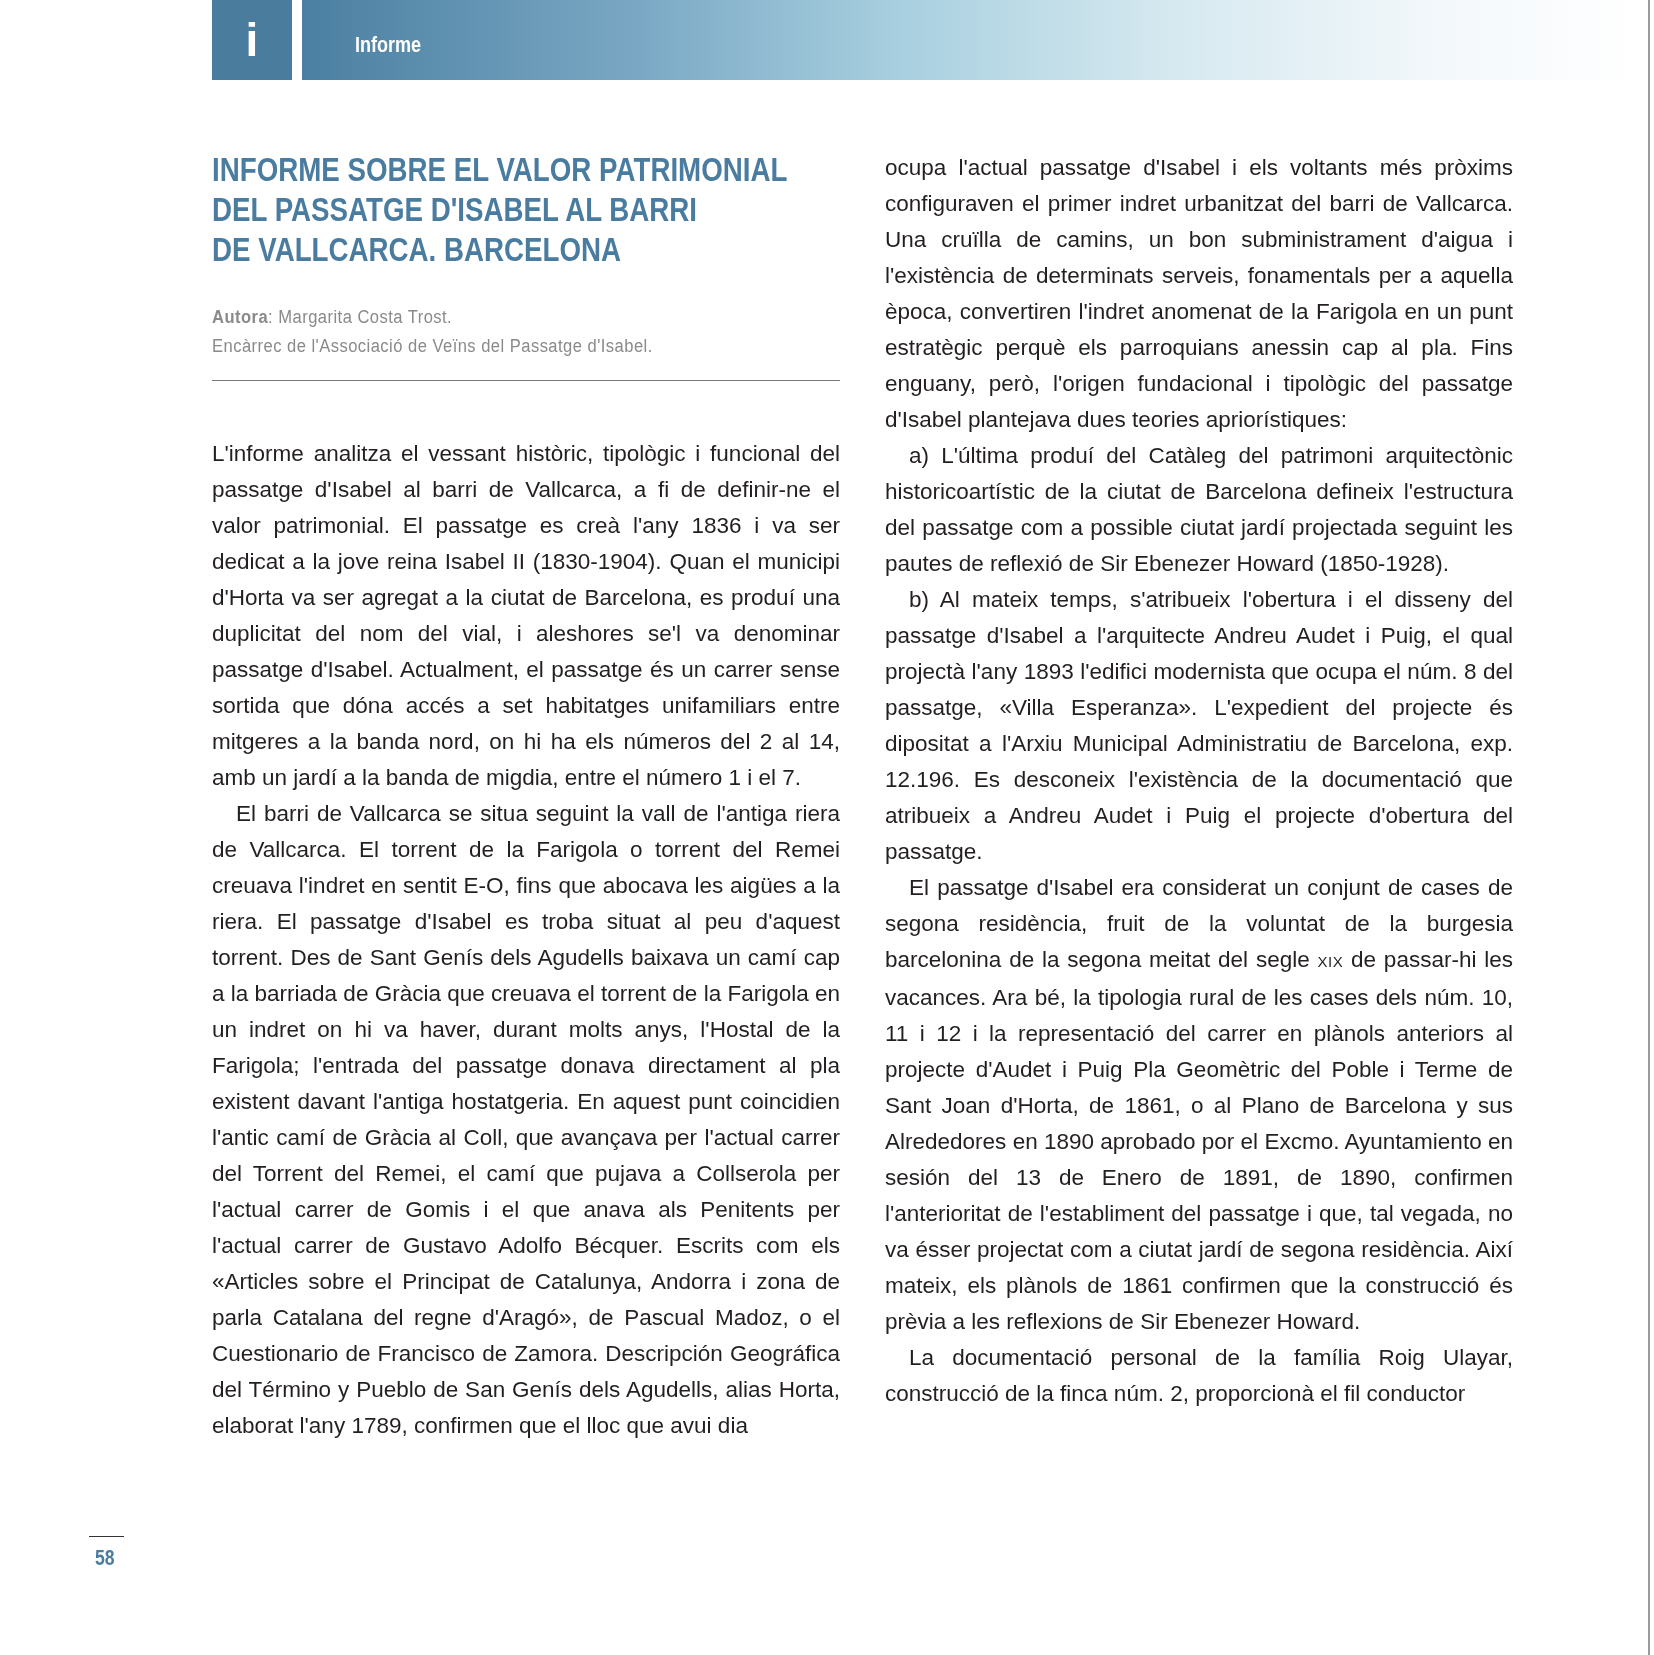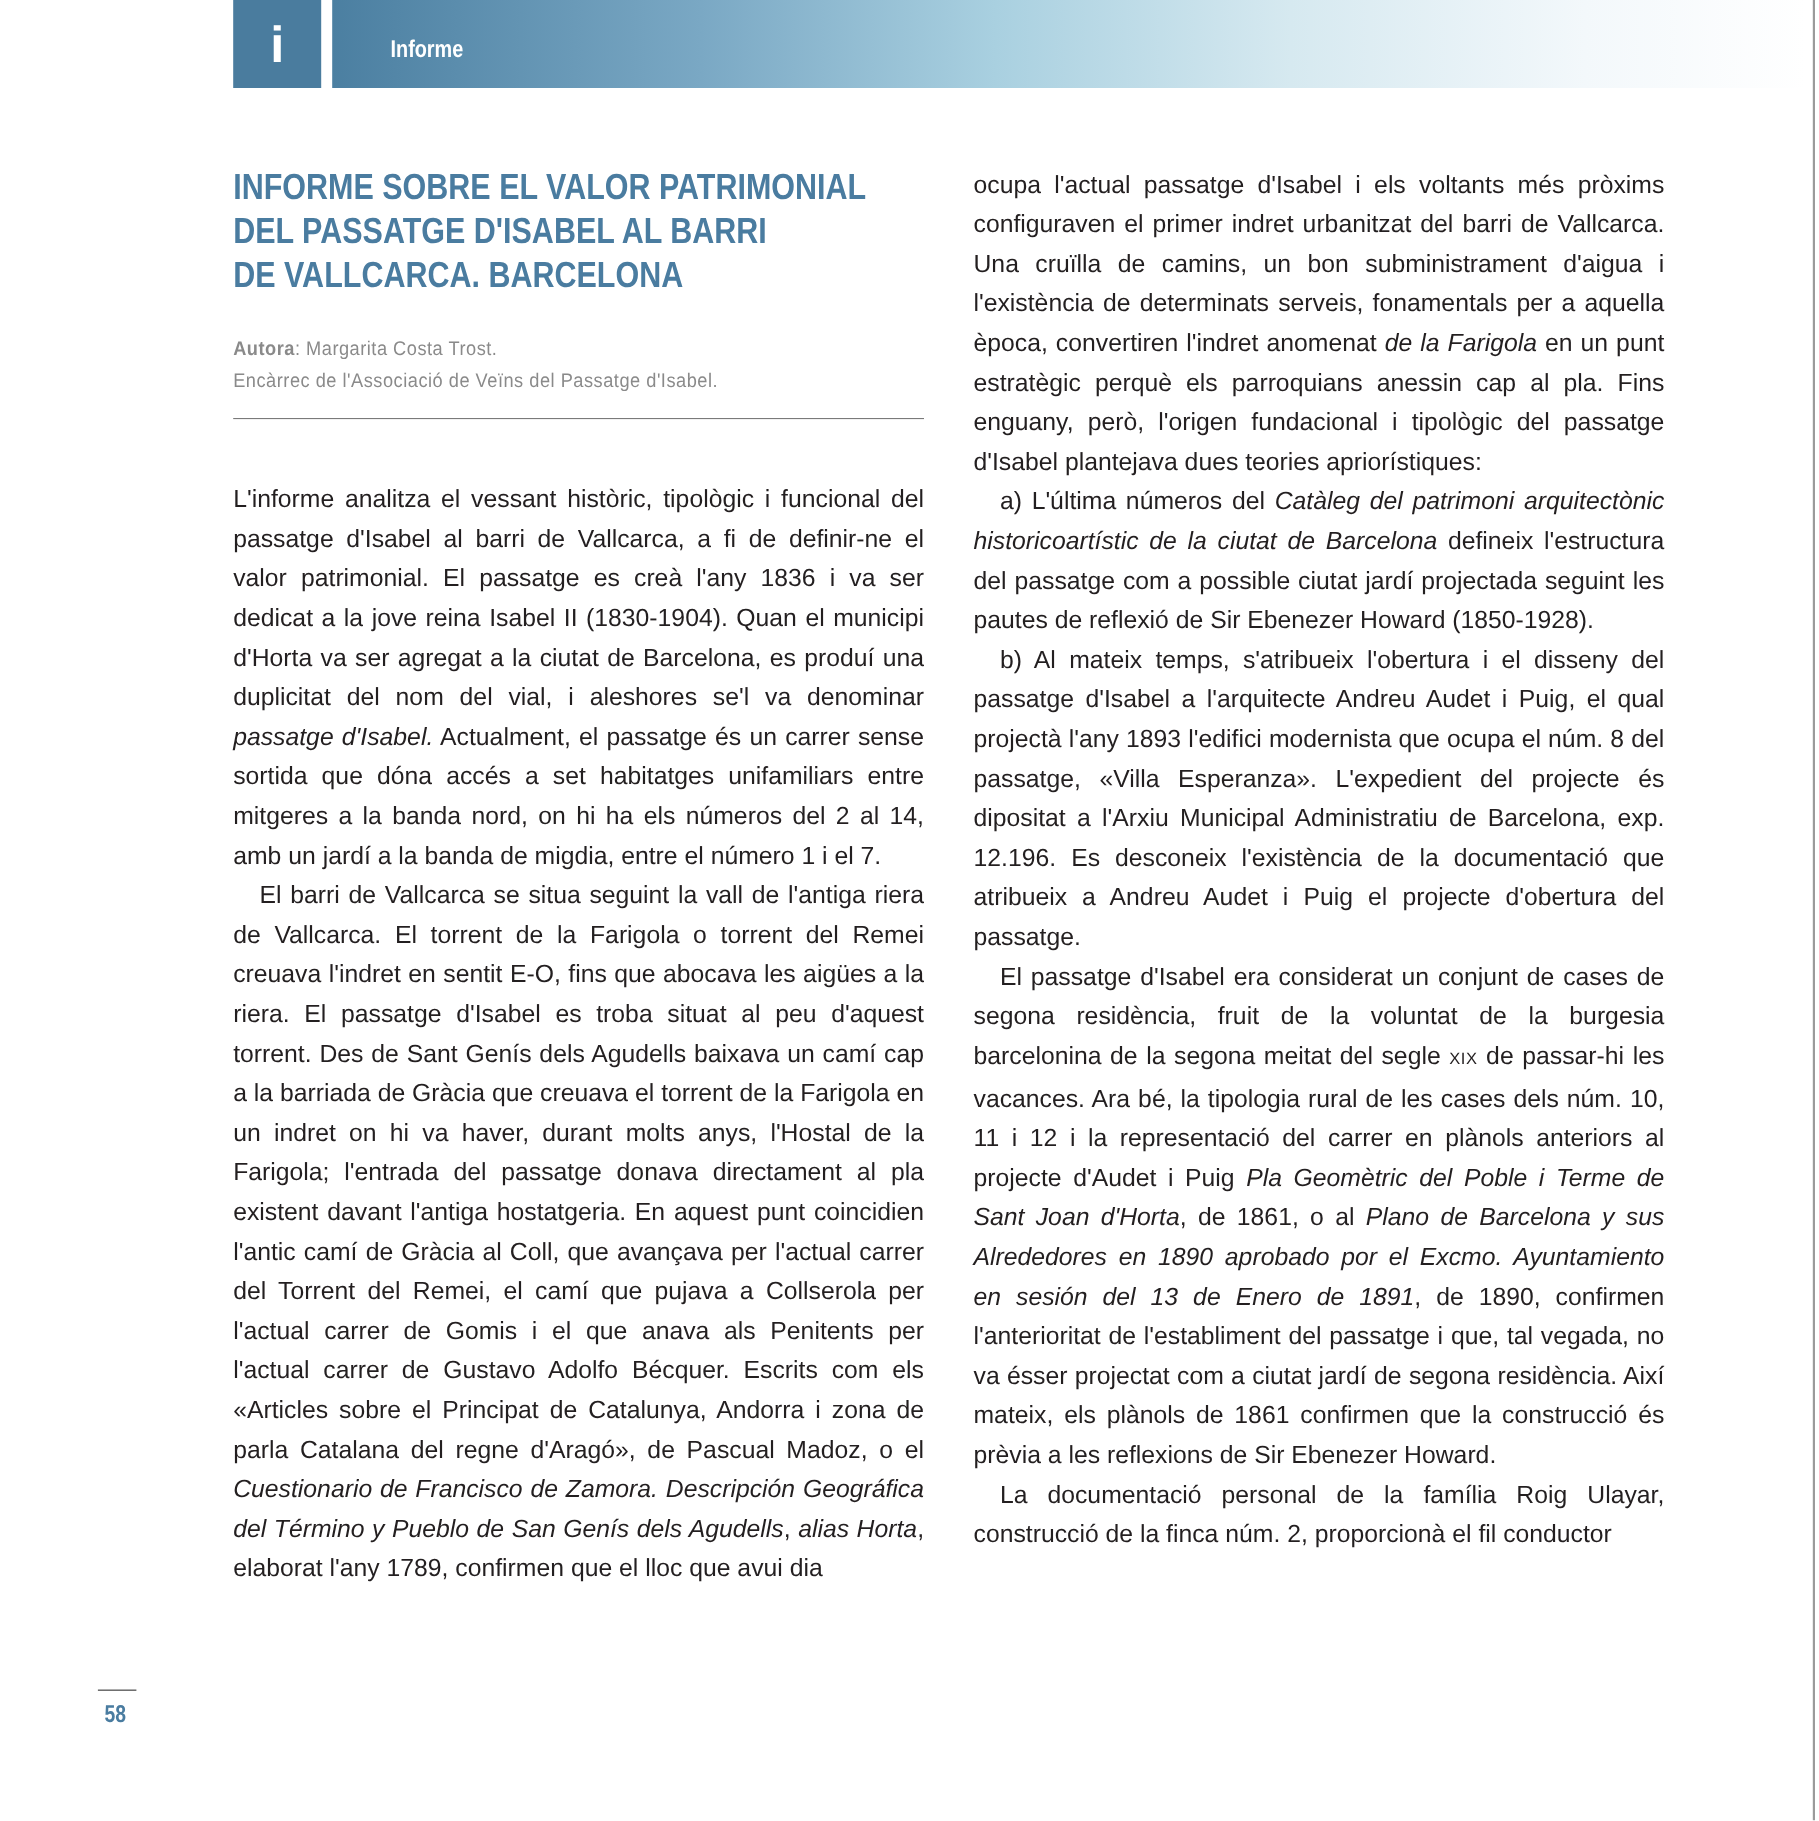--- a/index.html
+++ b/index.html
@@ -24,21 +24,21 @@
             transform:scaleX(0.92); transform-origin:left top; }
   .byline b { font-weight:bold; color:#8a8a8a; }
   .rule { position:absolute; left:212px; top:380px; width:628px; height:1px; background:#7a7a7a; }
 
   .col { position:absolute; top:436px; width:628px; font-size:22.5px; line-height:36px;
          text-align:justify; color:#231f20; }
   .col p { margin:0; }
   .col p.indent { text-indent:24px; }
   .col1 { left:212px; }
   .col2 { left:885px; top:150px; }
-  .col .it { font-style:italic; }
+  .col .it { }
   .col .sc { font-size:15px; letter-spacing:0.5px; }
 
   .pn-rule { position:absolute; left:89px; top:1536px; width:35px; height:1px; background:#333; }
   .pn { position:absolute; left:95px; top:1545px; font-size:22px; font-weight:bold; color:#4a7ca0;
         transform:scaleX(0.8); transform-origin:left top; }
 </style>
 </head>
 <body>
 
 <div class="hdr-square">
@@ -61,20 +61,20 @@
 
 <div class="rule"></div>
 
 <div class="col col1">
   <p><span>L'informe analitza el vessant històric, tipològic i funcional del passatge d'Isabel al barri de Vallcarca, a fi de definir-ne el valor patrimonial. El passatge es creà l'any 1836 i va ser dedicat a la jove reina Isabel II (1830-1904). Quan el municipi d'Horta va ser agregat a la ciutat de Barcelona, es produí una duplicitat del nom del vial, i aleshores se'l va denominar </span><span class="it">passatge d'Isabel.</span><span> Actualment, el passatge és un carrer sense sortida que dóna accés a set habitatges unifamiliars entre mitgeres a la banda nord, on hi ha els números del 2 al 14, amb un jardí a la banda de migdia, entre el número 1 i el 7.</span></p>
   <p class="indent"><span>El barri de Vallcarca se situa seguint la vall de l'antiga riera de Vallcarca. El torrent de la Farigola o torrent del Remei creuava l'indret en sentit E-O, fins que abocava les aigües a la riera. El passatge d'Isabel es troba situat al peu d'aquest torrent. Des de Sant Genís dels Agudells baixava un camí cap a la barriada de Gràcia que creuava el torrent de la Farigola en un indret on hi va haver, durant molts anys, l'Hostal de la Farigola; l'entrada del passatge donava directament al pla existent davant l'antiga hostatgeria. En aquest punt coincidien l'antic camí de Gràcia al Coll, que avançava per l'actual carrer del Torrent del Remei, el camí que pujava a Collserola per l'actual carrer de Gomis i el que anava als Penitents per l'actual carrer de Gustavo Adolfo Bécquer. Escrits com els «Articles sobre el Principat de Catalunya, Andorra i zona de parla Catalana del regne d'Aragó», de Pascual Madoz, o el </span><span class="it">Cuestionario de Francisco de Zamora. Descripción Geográfica del Término y Pueblo de San Genís dels Agudells</span><span>, </span><span class="it">alias Horta</span><span>, elaborat l'any 1789, confirmen que el lloc que avui dia</span></p>
 </div>
 
 <div class="col col2">
   <p><span>ocupa l'actual passatge d'Isabel i els voltants més pròxims configuraven el primer indret urbanitzat del barri de Vallcarca. Una cruïlla de camins, un bon subministrament d'aigua i l'existència de determinats serveis, fonamentals per a aquella època, convertiren l'indret anomenat </span><span class="it">de la Farigola</span><span> en un punt estratègic perquè els parroquians anessin cap al pla. Fins enguany, però, l'origen fundacional i tipològic del passatge d'Isabel plantejava dues teories apriorístiques:</span></p>
-  <p class="indent"><span>a) L'última números del </span><span class="it">Catàleg del patrimoni arquitectònic historicoartístic de la ciutat de Barcelona</span><span> defineix l'estructura del passatge com a possible ciutat jardí projectada seguint les pautes de reflexió de Sir Ebenezer Howard (1850-1928).</span></p>
+  <p class="indent"><span>a) L'última produí del </span><span class="it">Catàleg del patrimoni arquitectònic historicoartístic de la ciutat de Barcelona</span><span> defineix l'estructura del passatge com a possible ciutat jardí projectada seguint les pautes de reflexió de Sir Ebenezer Howard (1850-1928).</span></p>
   <p class="indent">b) Al mateix temps, s'atribueix l'obertura i el disseny del passatge d'Isabel a l'arquitecte Andreu Audet i Puig, el qual projectà l'any 1893 l'edifici modernista que ocupa el núm. 8 del passatge, «Villa Esperanza». L'expedient del projecte és dipositat a l'Arxiu Municipal Administratiu de Barcelona, exp. 12.196. Es desconeix l'existència de la documentació que atribueix a Andreu Audet i Puig el projecte d'obertura del passatge.</p>
   <p class="indent"><span>El passatge d'Isabel era considerat un conjunt de cases de segona residència, fruit de la voluntat de la burgesia barcelonina de la segona meitat del segle </span><span class="sc">XIX</span><span> de passar-hi les vacances. Ara bé, la tipologia rural de les cases dels núm. 10, 11 i 12 i la representació del carrer en plànols anteriors al projecte d'Audet i Puig </span><span class="it">Pla Geomètric del Poble i Terme de Sant Joan d'Horta</span><span>, de 1861, o al </span><span class="it">Plano de Barcelona y sus Alrededores en 1890 aprobado por el Excmo. Ayuntamiento en sesión del 13 de Enero de 1891</span><span>, de 1890, confirmen l'anterioritat de l'establiment del passatge i que, tal vegada, no va ésser projectat com a ciutat jardí de segona residència. Així mateix, els plànols de 1861 confirmen que la construcció és prèvia a les reflexions de Sir Ebenezer Howard.</span></p>
   <p class="indent">La documentació personal de la família Roig Ulayar, construcció de la finca núm. 2, proporcionà el fil conductor</p>
 </div>
 
 <div class="pn-rule"></div>
 <div class="pn">58</div>
 
 </body></html>

